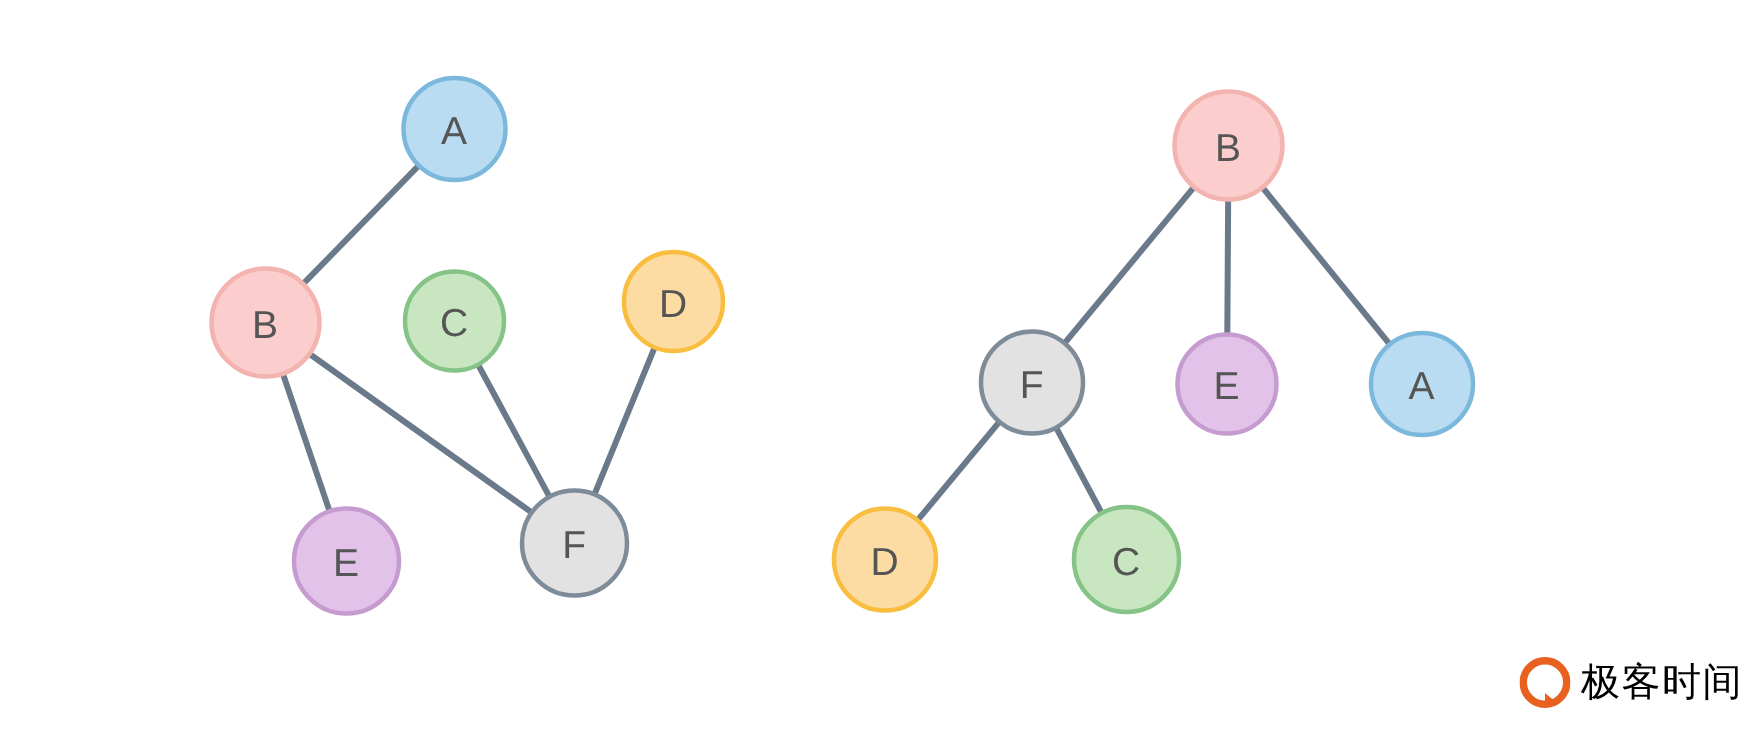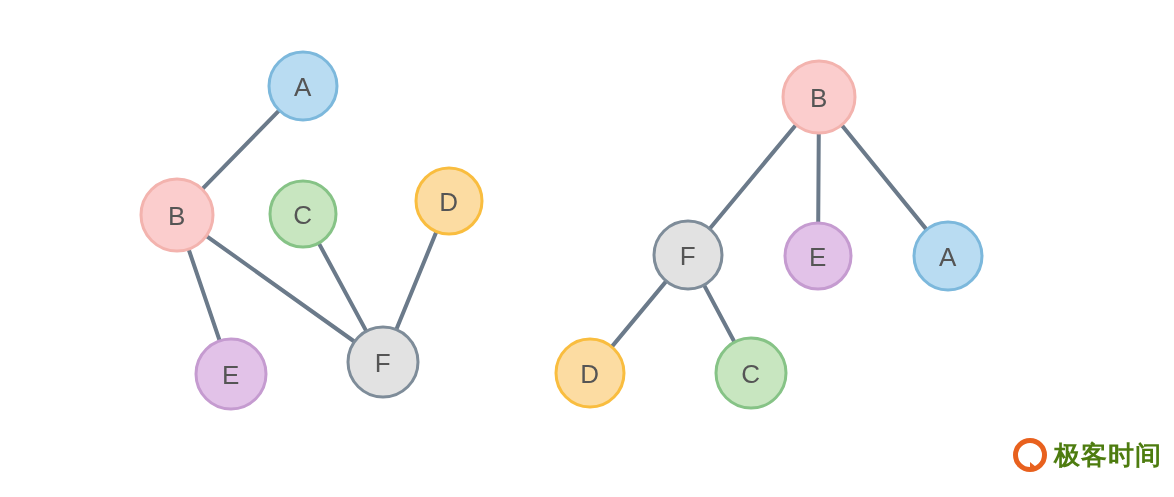--- a/index.html
+++ b/index.html
@@ -5,21 +5,21 @@
   html,body{margin:0;padding:0;background:#ffffff;}
   body{width:1174px;height:497px;position:relative;overflow:hidden;
        font-family:"Liberation Sans","DejaVu Sans",sans-serif;}
   #stage{position:absolute;inset:0;width:1174px;height:497px;}
   .node-label{font-family:"Liberation Sans","DejaVu Sans",sans-serif;
               font-size:26px;fill:#555555;text-anchor:middle;dominant-baseline:central;
               letter-spacing:0.5px;}
   .edge{stroke:#6b7a8a;stroke-width:4;stroke-linecap:round;fill:none;}
   .node-circle{stroke-width:3;}
   #watermark{position:absolute;left:1013px;top:438px;display:flex;align-items:center;gap:7px;}
-  #wm-text{font-size:26px;color:#4d7c0f;font-weight:bold;
+  #wm-text{font-size:26px;color:#000000;font-weight:normal;
            font-family:"DejaVu Sans","Liberation Sans",sans-serif;letter-spacing:1px;
            line-height:1;}
 </style>
 </head>
 <body>
 
 <svg id="stage" viewBox="0 0 1174 497" xmlns="http://www.w3.org/2000/svg">
   <g id="graphs-root">
       <g>
         <g>

